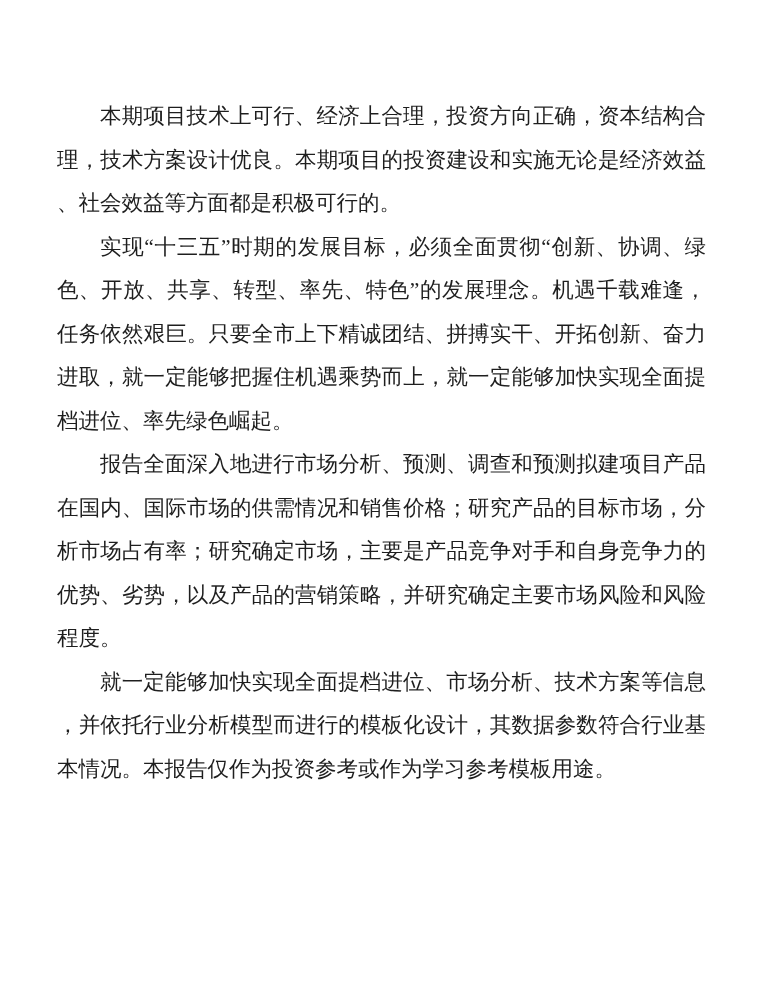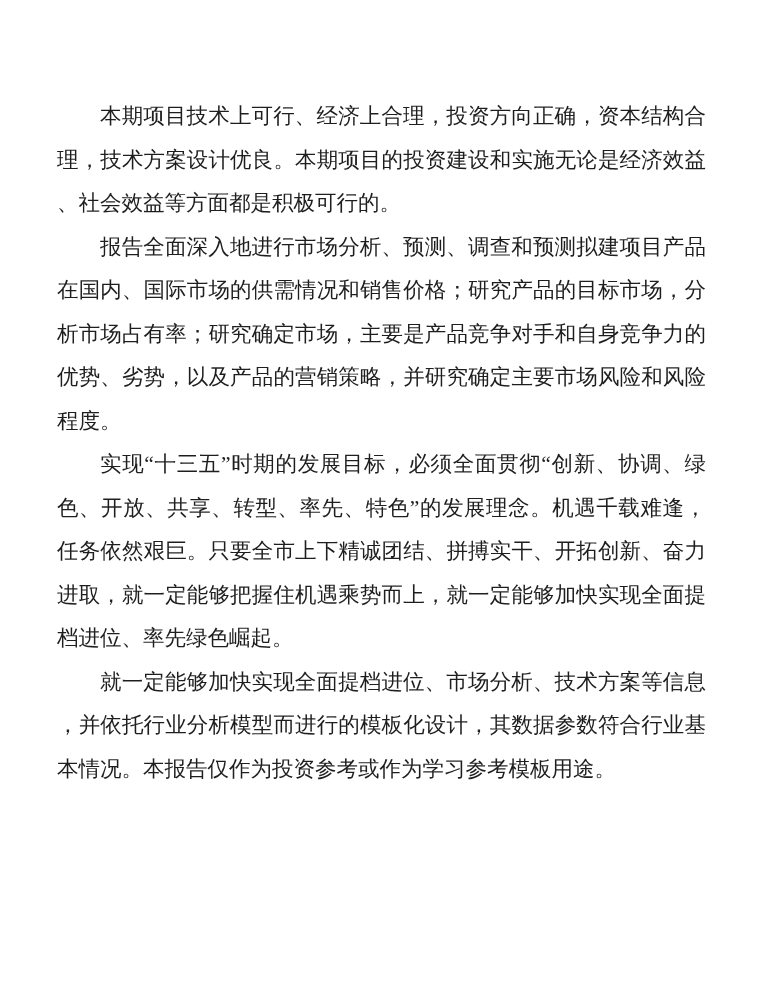--- a/index.html
+++ b/index.html
@@ -36,17 +36,17 @@
     line-break:anywhere;
     overflow-wrap:break-word;
   }
 </style>
 </head>
 <body>
 
 <div class="page">
   <div class="doc-body">
     <p class="para">本期项目技术上可行、经济上合理，投资方向正确，资本结构合理，技术方案设计优良。本期项目的投资建设和实施无论是经济效益、社会效益等方面都是积极可行的。</p>
+    <p class="para">实现“十三五”时期的发展目标，必须全面贯彻“创新、协调、绿色、开放、共享、转型、率先、特色”的发展理念。机遇千载难逢，任务依然艰巨。只要全市上下精诚团结、拼搏实干、开拓创新、奋力进取，就一定能够把握住机遇乘势而上，就一定能够加快实现全面提档进位、率先绿色崛起。</p>
     <p class="para">报告全面深入地进行市场分析、预测、调查和预测拟建项目产品在国内、国际市场的供需情况和销售价格；研究产品的目标市场，分析市场占有率；研究确定市场，主要是产品竞争对手和自身竞争力的优势、劣势，以及产品的营销策略，并研究确定主要市场风险和风险程度。</p>
-    <p class="para">实现“十三五”时期的发展目标，必须全面贯彻“创新、协调、绿色、开放、共享、转型、率先、特色”的发展理念。机遇千载难逢，任务依然艰巨。只要全市上下精诚团结、拼搏实干、开拓创新、奋力进取，就一定能够把握住机遇乘势而上，就一定能够加快实现全面提档进位、率先绿色崛起。</p>
     <p class="para">就一定能够加快实现全面提档进位、市场分析、技术方案等信息，并依托行业分析模型而进行的模板化设计，其数据参数符合行业基本情况。本报告仅作为投资参考或作为学习参考模板用途。</p>
   </div>
 </div>
 
 </body></html>

